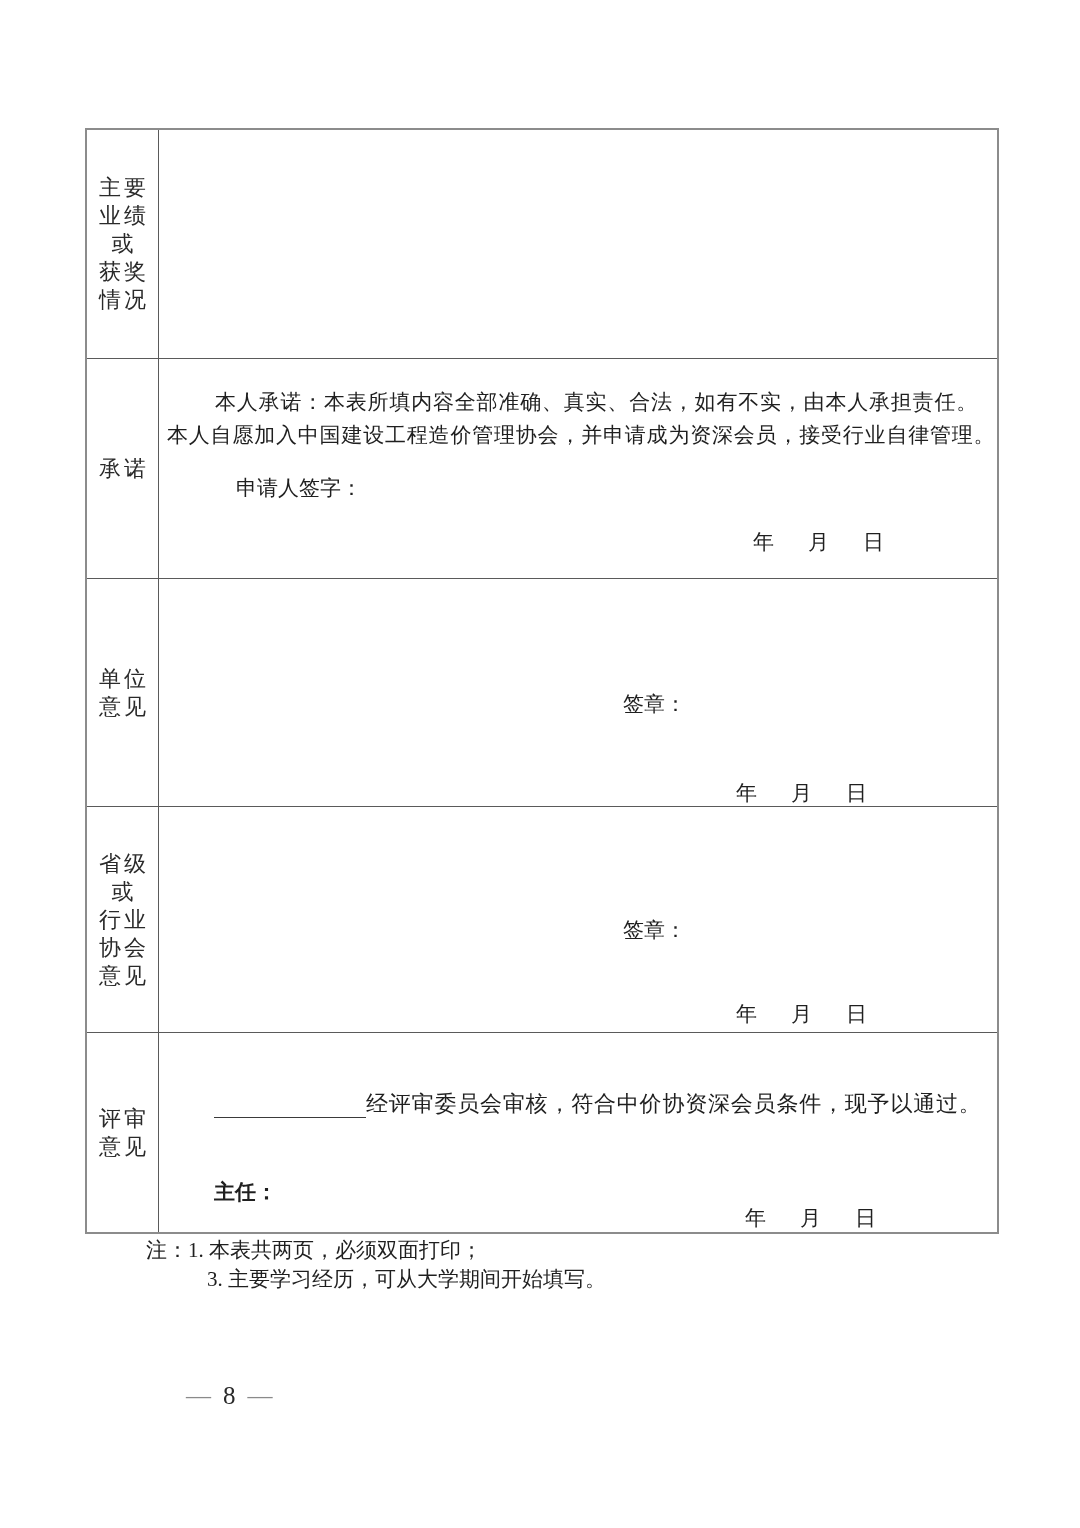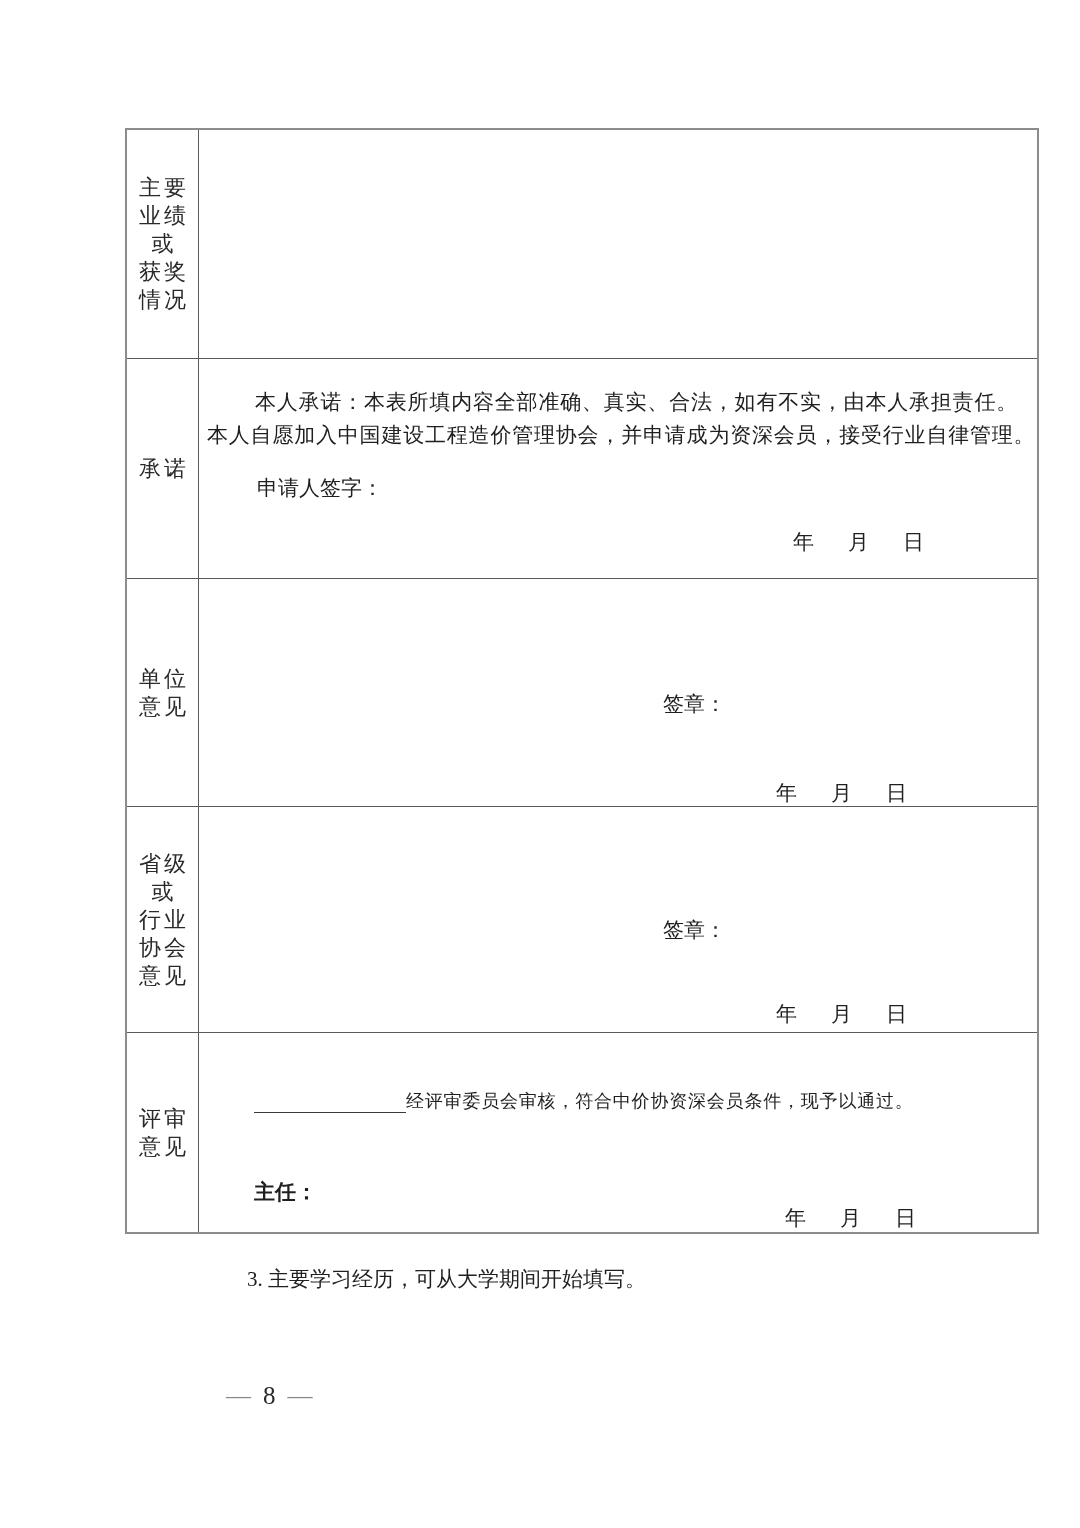--- a/index.html
+++ b/index.html
@@ -6,21 +6,20 @@
   html, body { background: #ffffff; }
   body {
     width: 1080px; height: 1528px;
     position: relative;
     font-family: "Liberation Serif", "DejaVu Serif", serif;
     color: #1f1f1f;
   }
   .page {
     position: absolute; inset: 0;
     background: #ffffff;
-    margin-left: 40px;
   }
 
   
   .form-table {
     position: absolute;
     left: 85px; top: 128px;
     display: grid;
     grid-template-columns: 72px 838px;
     grid-template-rows: 228px 220px 228px 226px 200px;
     border: 2px solid #8c8c8c;
@@ -52,21 +51,21 @@
 
   .date-line {
     position: absolute;
     display: flex;
     gap: 34px;
     font-size: 21px;
     white-space: nowrap;
     color: #1f1f1f;
   }
 
-  .conclusion { position: absolute; white-space: nowrap; font-size: 18px; letter-spacing: 0.8px; }
+  .conclusion { position: absolute; white-space: nowrap; font-size: 22px; letter-spacing: 0.8px; }
   .blank-line {
     display: inline-block;
     width: 152px;
     border-bottom: 1.5px solid #3a3a3a;
   }
 
   
   .note-line { position: absolute; font-size: 21px; white-space: nowrap; color: #1f1f1f; }
 
   
@@ -96,21 +95,21 @@
       </div>
     </div>
     <div class="cell"></div>
 
     <div class="cell label-cell rt">
       <div class="vlabel">承诺</div>
     </div>
     <div class="cell rt">
       <div class="txt statement" style="left:56px; top:30px;">本人承诺：本表所填内容全部准确、真实、合法，如有不实，由本人承担责任。</div>
       <div class="txt statement" style="left:8px; top:63px;">本人自愿加入中国建设工程造价管理协会，并申请成为资深会员，接受行业自律管理。</div>
-      <div class="txt" style="left:58px; top:116px;">申请人签字：</div>
+      <div class="txt" style="left:77px; top:116px;">申请人签字：</div>
       <div class="date-line" style="left:594px; top:169px;">
         <span>年</span>
         <span>月</span>
         <span>日</span>
       </div>
     </div>
 
     <div class="cell label-cell rt">
       <div class="vlabel">
         <div>单位</div>
@@ -157,20 +156,23 @@
       <div class="txt" style="left:55px; top:146px;font-weight:bold;">主任：</div>
       <div class="date-line" style="left:586px; top:171px;">
         <span>年</span>
         <span>月</span>
         <span>日</span>
       </div>
     </div>
 
   </div>
 
+  <div class="note-line" style="left:146px; top:1236px;">
+    <span>注：</span><span>1. 本表共两页，必须双面打印；</span>
+  </div>
   <div class="note-line" style="left:207px; top:1265px;">
     <span>3. 主要学习经历，可从大学期间开始填写。</span>
   </div>
 
   <div class="page-number">
     <span class="dash">—</span>
     <span class="num">8</span>
     <span class="dash">—</span>
   </div>
 

